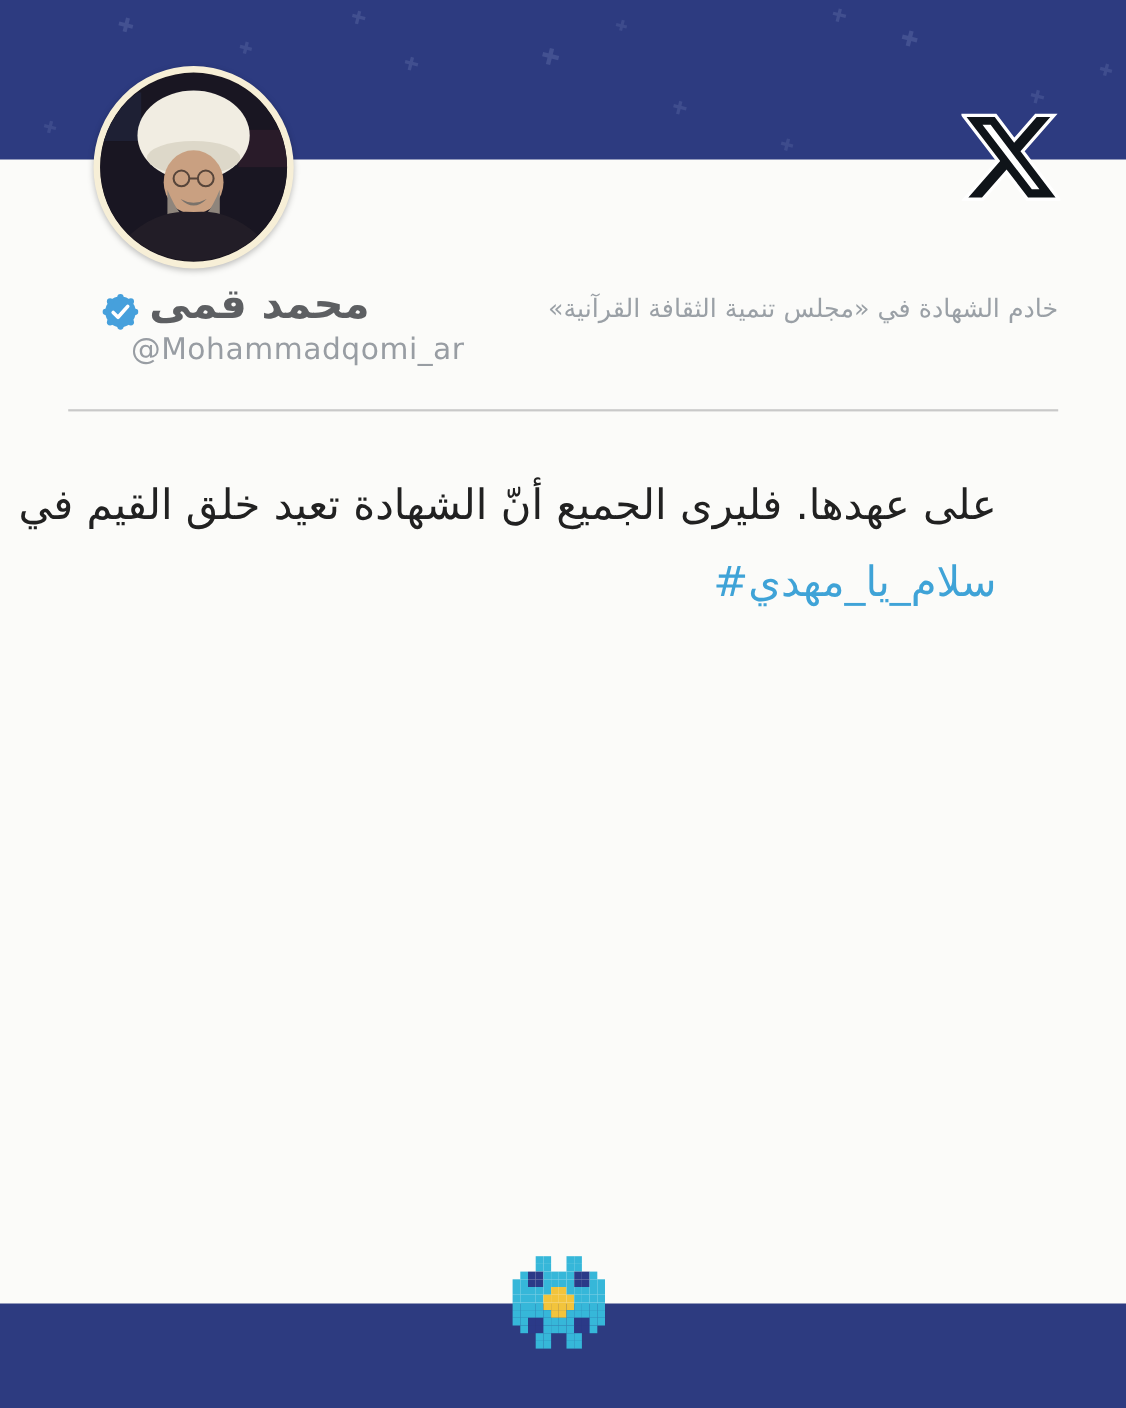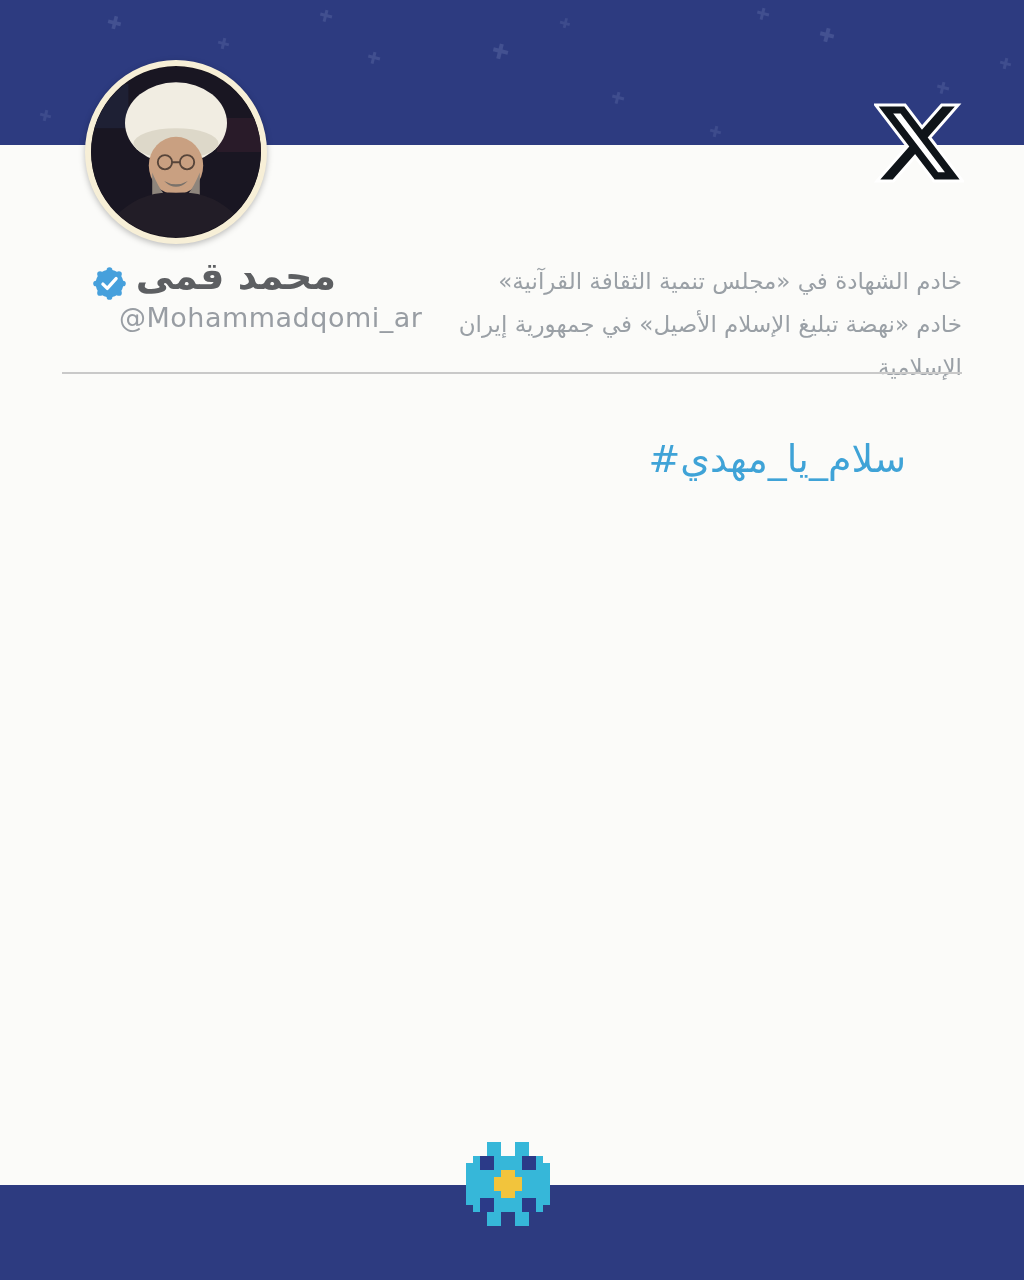--- a/index.html
+++ b/index.html
@@ -151,26 +151,26 @@
       <circle cx="6.4" cy="23.6" r="2.6"></circle>
         <circle cx="23.6" cy="23.6" r="2.6"></circle>
     </g>
     <path d="M9 15.5 L13 19.5 L21 10.5" fill="none" stroke="#fff" stroke-width="3" stroke-linecap="round" stroke-linejoin="round"></path>
   </svg>
 </div>
 <div class="handle">@Mohammadqomi_ar</div>
 
 <div class="bio">
   <div>خادم الشهادة في «مجلس تنمية الثقافة القرآنية»</div>
-  <div>خادم «نهضة تبليغ الإسلام الأصيل» في جمهورية إيران الإسلامية</div>
 </div>
 
 <div class="divider"></div>
 
 <div class="tweet" id="tweet-body">
+    <div class="line"><span>على عهدها. فليرى الجميع أنّ الشهادة تعيد خلق القيم في</span></div>
     <div class="line"><span class="hashtag" dir="ltr">#سلام_يا_مهدي</span></div>
   </div>
 
 <div class="band bottom"></div>
 <div class="org-logo" id="org-logo">
     <span class="cell" style="left: 21px; top: 0px; background: rgb(54, 183, 217);"></span>
     <span class="cell" style="left: 28px; top: 0px; background: rgb(54, 183, 217);"></span>
     <span class="cell" style="left: 49px; top: 0px; background: rgb(54, 183, 217);"></span>
     <span class="cell" style="left: 56px; top: 0px; background: rgb(54, 183, 217);"></span>
     <span class="cell" style="left: 21px; top: 7px; background: rgb(54, 183, 217);"></span>

